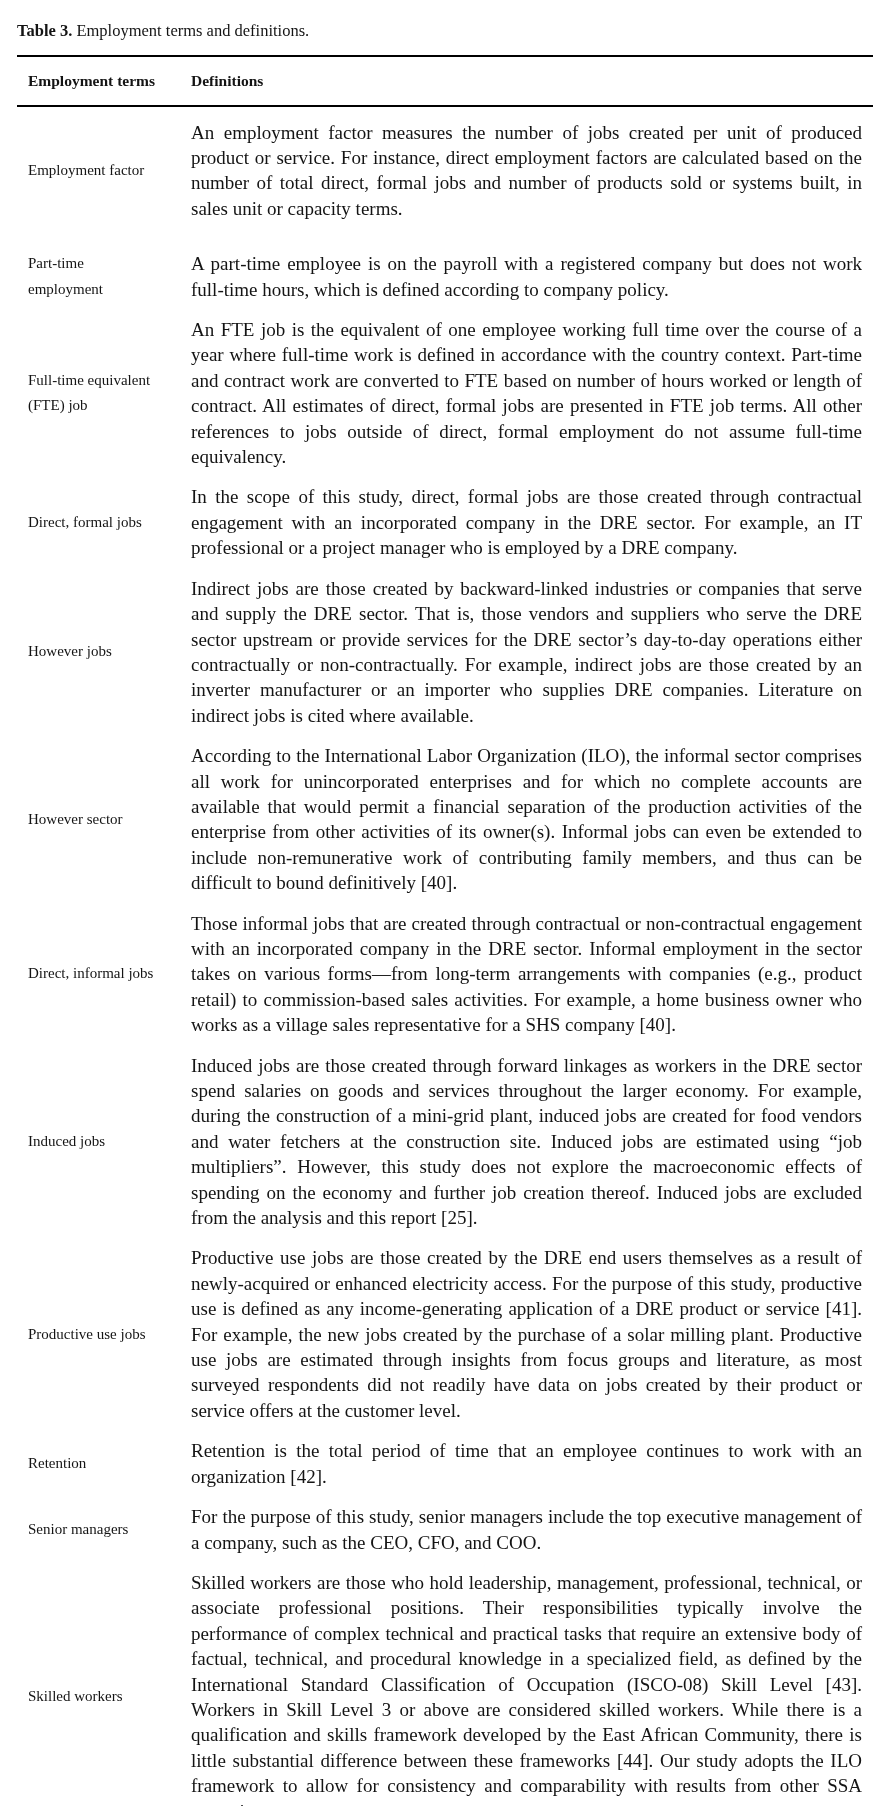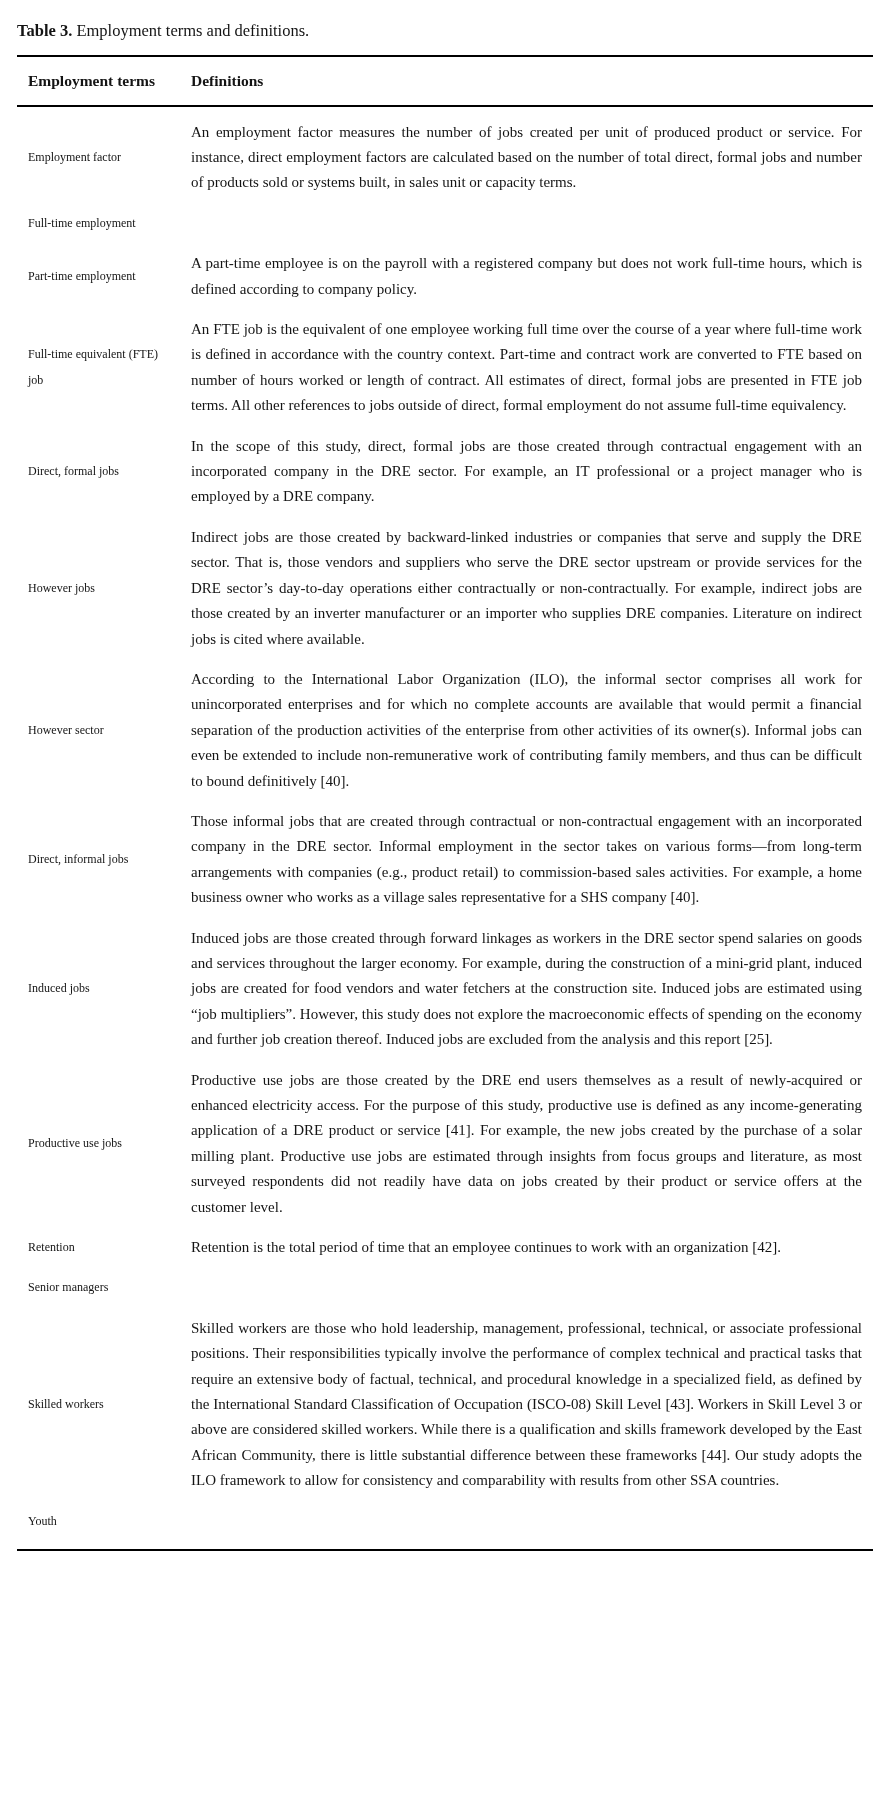--- a/index.html
+++ b/index.html
@@ -25,26 +25,26 @@
     display: flex;
     align-items: center;
     padding-left: 11px;
     padding-right: 11px;
   }
   .thead-row { padding-top: 14px; padding-bottom: 14px; }
   .term {
     flex: 0 0 134px;
     width: 134px;
     margin-right: 29px;
-    font-size: 12px;
+    font-size: 15px;
     line-height: 25.4px;
   }
   .def {
     flex: 1 1 auto;
-    font-size: 15px;
+    font-size: 19px;
     line-height: 25.4px;
     text-align: justify;
     text-justify: inter-word;
   }
   .th {
     font-weight: bold;
     font-size: 15.5px;
     line-height: 20px;
     text-align: left;
   }
@@ -66,21 +66,20 @@
   </div>
 
   <div class="rule rule-mid"></div>
 
   <div id="table-body">
       <div class="trow">
         <div class="term">Employment factor</div>
         <div class="def">An employment factor measures the number of jobs created per unit of produced product or service. For instance, direct employment factors are calculated based on the number of total direct, formal jobs and number of products sold or systems built, in sales unit or capacity terms.</div>
       </div>
       <div class="trow">
-        <div class="term">Full-time employment</div>
       </div>
       <div class="trow">
         <div class="term">Part-time employment</div>
         <div class="def">A part-time employee is on the payroll with a registered company but does not work full-time hours, which is defined according to company policy.</div>
       </div>
       <div class="trow">
         <div class="term">Full-time equivalent (FTE) job</div>
         <div class="def">An FTE job is the equivalent of one employee working full time over the course of a year where full-time work is defined in accordance with the country context. Part-time and contract work are converted to FTE based on number of hours worked or length of contract. All estimates of direct, formal jobs are presented in FTE job terms. All other references to jobs outside of direct, formal employment do not assume full-time equivalency.</div>
       </div>
       <div class="trow">
@@ -106,20 +105,21 @@
       <div class="trow">
         <div class="term">Productive use jobs</div>
         <div class="def">Productive use jobs are those created by the DRE end users themselves as a result of newly-acquired or enhanced electricity access. For the purpose of this study, productive use is defined as any income-generating application of a DRE product or service [41]. For example, the new jobs created by the purchase of a solar milling plant. Productive use jobs are estimated through insights from focus groups and literature, as most surveyed respondents did not readily have data on jobs created by their product or service offers at the customer level.</div>
       </div>
       <div class="trow">
         <div class="term">Retention</div>
         <div class="def">Retention is the total period of time that an employee continues to work with an organization [42].</div>
       </div>
       <div class="trow">
         <div class="term">Senior managers</div>
+        <div class="def">For the purpose of this study, senior managers include the top executive management of a company, such as the CEO, CFO, and COO.</div>
       </div>
       <div class="trow">
         <div class="term">Skilled workers</div>
         <div class="def">Skilled workers are those who hold leadership, management, professional, technical, or associate professional positions. Their responsibilities typically involve the performance of complex technical and practical tasks that require an extensive body of factual, technical, and procedural knowledge in a specialized field, as defined by the International Standard Classification of Occupation (ISCO-08) Skill Level [43]. Workers in Skill Level 3 or above are considered skilled workers. While there is a qualification and skills framework developed by the East African Community, there is little substantial difference between these frameworks [44]. Our study adopts the ILO framework to allow for consistency and comparability with results from other SSA countries.</div>
       </div>
       <div class="trow">
         <div class="term">Youth</div>
       </div>
     </div>
 

